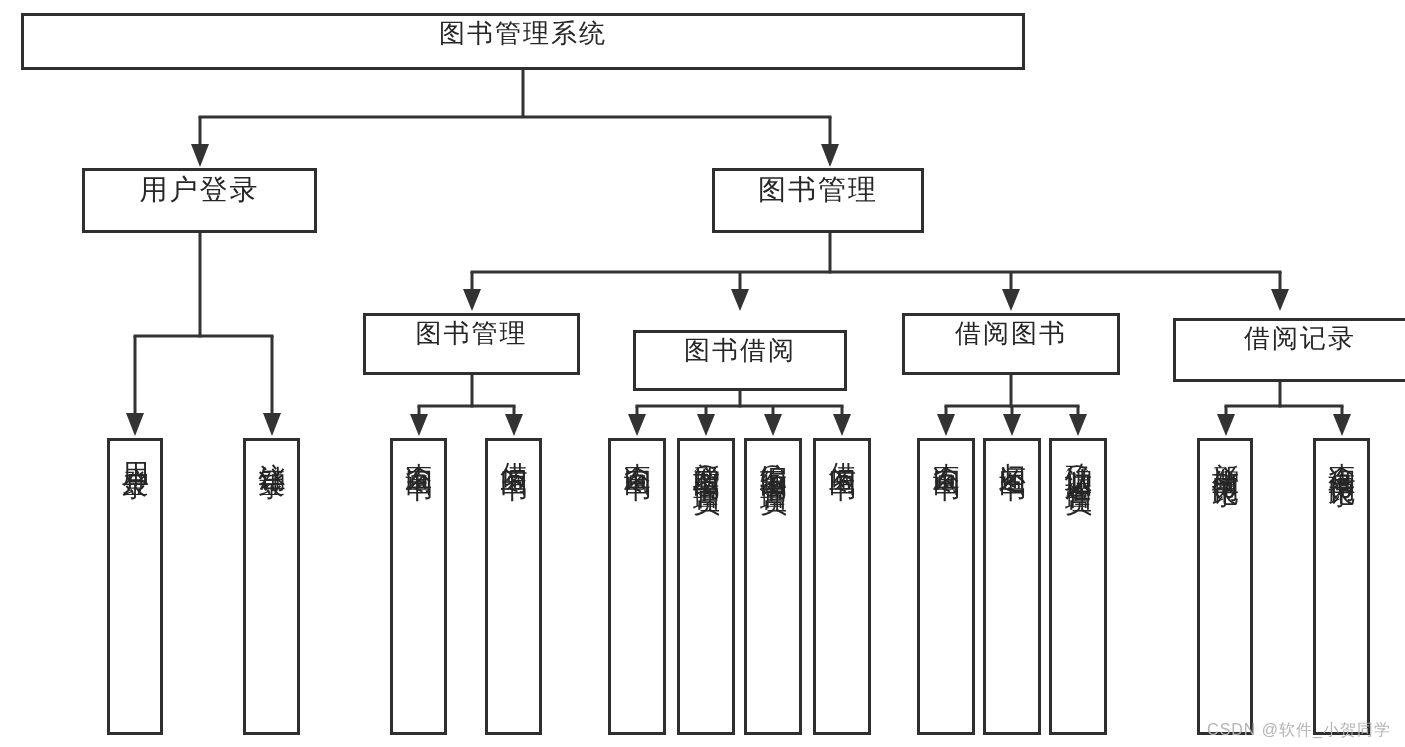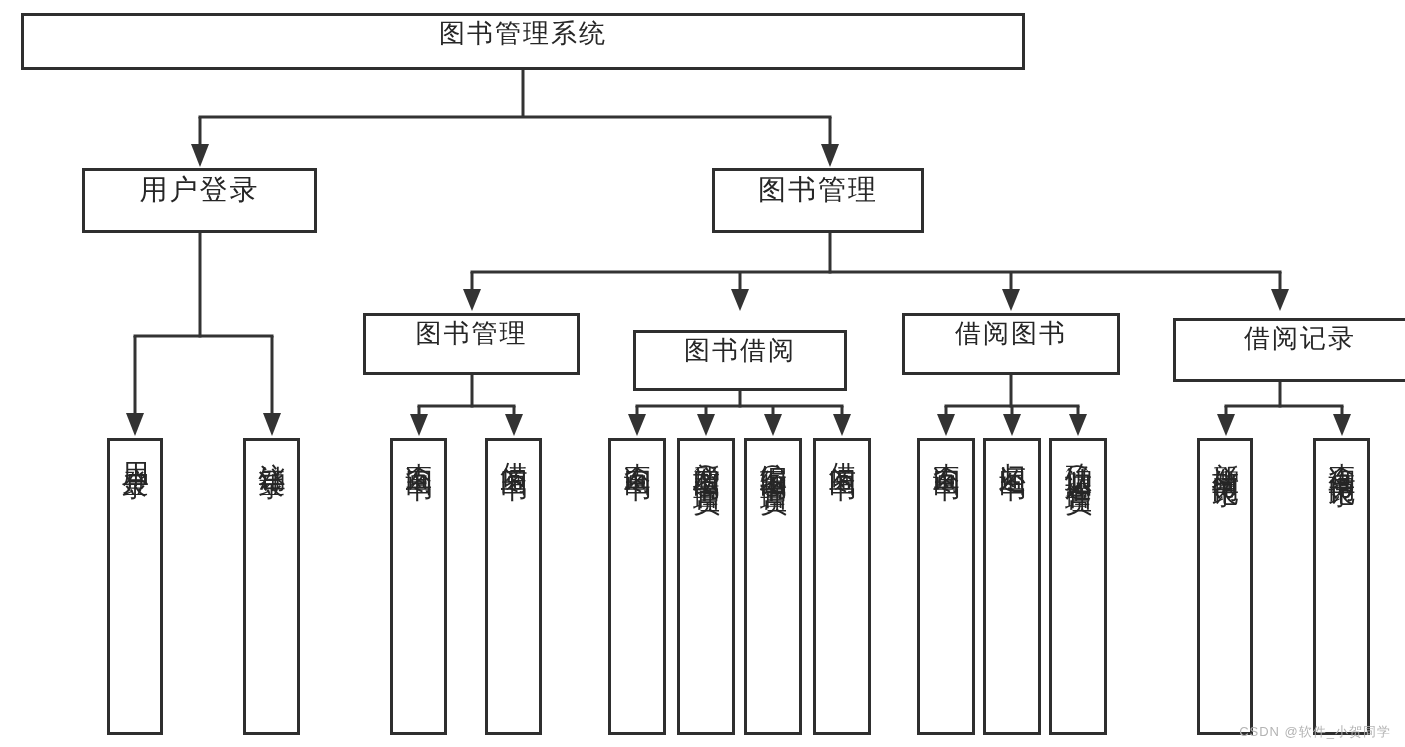--- a/index.html
+++ b/index.html
@@ -33,21 +33,21 @@
     text-orientation:mixed;
     font-size:27px;
     line-height:1;
     letter-spacing:4px;
     white-space:nowrap;
   }
   .watermark{
     position:absolute;
     right:14px;
     bottom:6px;
-    font-size:13px;
+    font-size:16px;
     color:#b4b4b4;
     letter-spacing:1px;
     white-space:nowrap;
   }
 </style>
 </head>
 <body>
 
 <div class="canvas">
 

